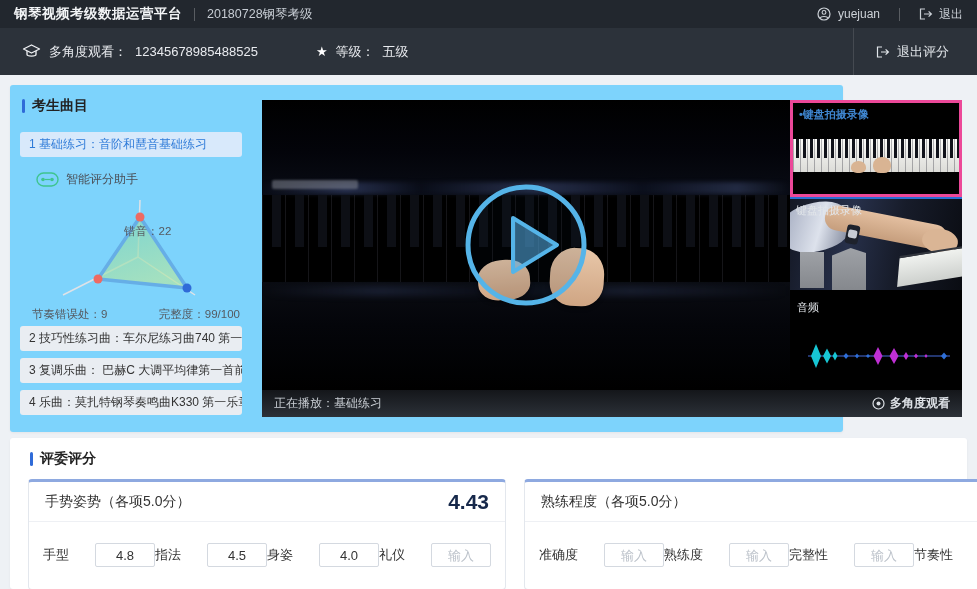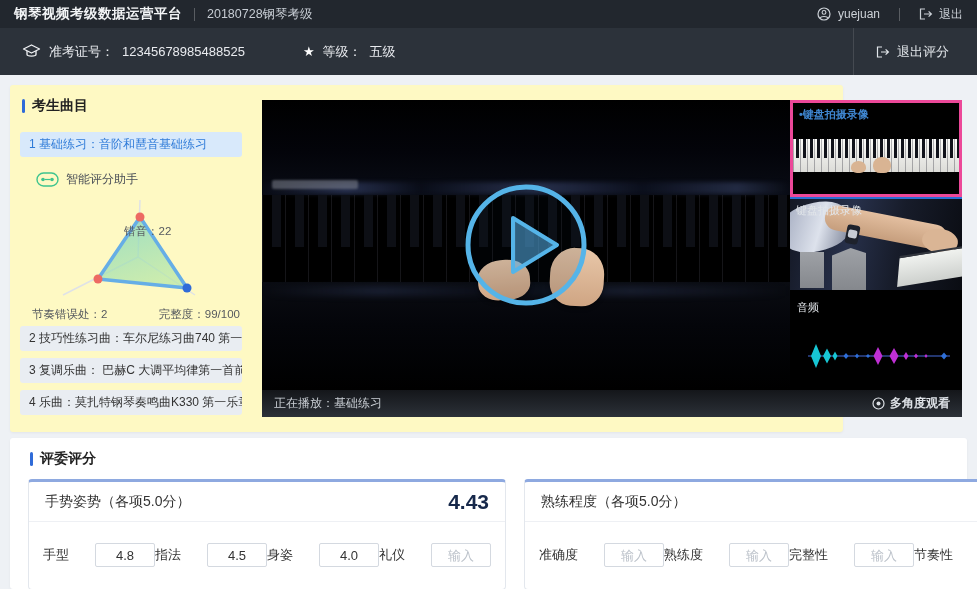--- a/index.html
+++ b/index.html
@@ -21,21 +21,21 @@
   .subbar { position:absolute; left:0; top:28px; width:977px; height:47px; background:#2c323a;
             display:flex; align-items:center; padding:0 0 0 22px; color:#e9ebef; }
   .subbar .grp { display:flex; align-items:center; gap:8px; font-size:13px; }
   .subbar .star { color:#fff; font-size:13px; }
   .subbar .gap { width:58px; }
   .subbar .spacer { flex:1; }
   .subbar .exit-area { display:flex; align-items:center; gap:7px; height:47px; padding:0 28px 0 22px;
             border-left:1px solid rgba(255,255,255,.12); font-size:13px; color:#e2e6ea; cursor:pointer; }
 
   
-  .main-panel { position:absolute; left:10px; top:85px; width:833px; height:347px; background:#fef9c3;
+  .main-panel { position:absolute; left:10px; top:85px; width:833px; height:347px; background:#7dd3fc;
                 border-radius:3px; box-shadow:0 1px 3px rgba(0,0,0,.05); }
 
   
   .sidebar { position:absolute; left:0; top:0; width:242px; height:347px; padding:10px; }
   .sec-title { display:flex; align-items:center; gap:7px; margin:2px 0 0 2px; }
   .sec-bar { width:3px; height:14px; background:#2f6bd8; border-radius:2px; }
   .sec-text { font-size:14px; font-weight:bold; color:#222; }
   .song-item { width:222px; margin:0 auto 7px auto; font-size:12px; color:#333; background:#e9edf2;
                border-radius:3px; padding:5px 9px; line-height:15px; cursor:pointer; white-space:nowrap; overflow:hidden; }
   .song-item.active { background:#d8e9fb; color:#2d7ad8; margin-top:17px; margin-bottom:0; }
@@ -154,21 +154,21 @@
       </span>
     </span>
   </div>
 
   <div class="subbar">
     <span class="grp">
       <svg class="icon-svg" width="19" height="15" viewBox="0 0 19 15">
         <path d="M9.5,1 L17.5,5 L9.5,9 L1.5,5 Z" fill="none" stroke="#f0f2f4" stroke-width="1.3" stroke-linejoin="round"></path>
         <path d="M5,7 v3.6 c0,2 9,2 9,0 V7" fill="none" stroke="#f0f2f4" stroke-width="1.3"></path>
       </svg>
-      <span>准考证号：</span>
+      <span>多角度观看：</span>
       <span>12345678985488525</span>
     </span>
     <span class="gap"></span>
     <span class="grp">
       <span class="star">★</span>
       <span>等级：</span>
       <span>五级</span>
     </span>
     <span class="spacer"></span>
     <span class="exit-area">
@@ -210,21 +210,21 @@
           </defs>
           <path d="M118,67 L120,10" stroke="#dfe2e7" stroke-width="1.5" fill="none"></path>
           <path d="M118,67 L43,105" stroke="#dfe2e7" stroke-width="1.5" fill="none"></path>
           <path d="M118,67 L175,105" stroke="#dfe2e7" stroke-width="1.5" fill="none"></path>
           <polygon points="120,27 78,89 167,98" fill="url(#radarFill)" stroke="#66aee6" stroke-width="3.5" stroke-linejoin="round"></polygon>
           <circle cx="120" cy="27" r="4.5" fill="#ed6a63"></circle>
           <circle cx="78" cy="89" r="4.5" fill="#ed6a63"></circle>
           <circle cx="167" cy="98" r="4.5" fill="#2f6bd8"></circle>
         </svg>
         <span class="radar-label rl-top">错音：22</span>
-        <span class="radar-label rl-bl">节奏错误处：2</span>
+        <span class="radar-label rl-bl">节奏错误处：9</span>
         <span class="radar-label rl-br">完整度：99/100</span>
       </div>
 
       <div class="song-item">2 技巧性练习曲：车尔尼练习曲740 第一首</div>
       <div class="song-item">3 复调乐曲： 巴赫C 大调平均律第一首前奏曲</div>
       <div class="song-item">4 乐曲：莫扎特钢琴奏鸣曲K330 第一乐章</div>
     </div>
 
     <div class="video-wrap">
       <div class="video-row">

